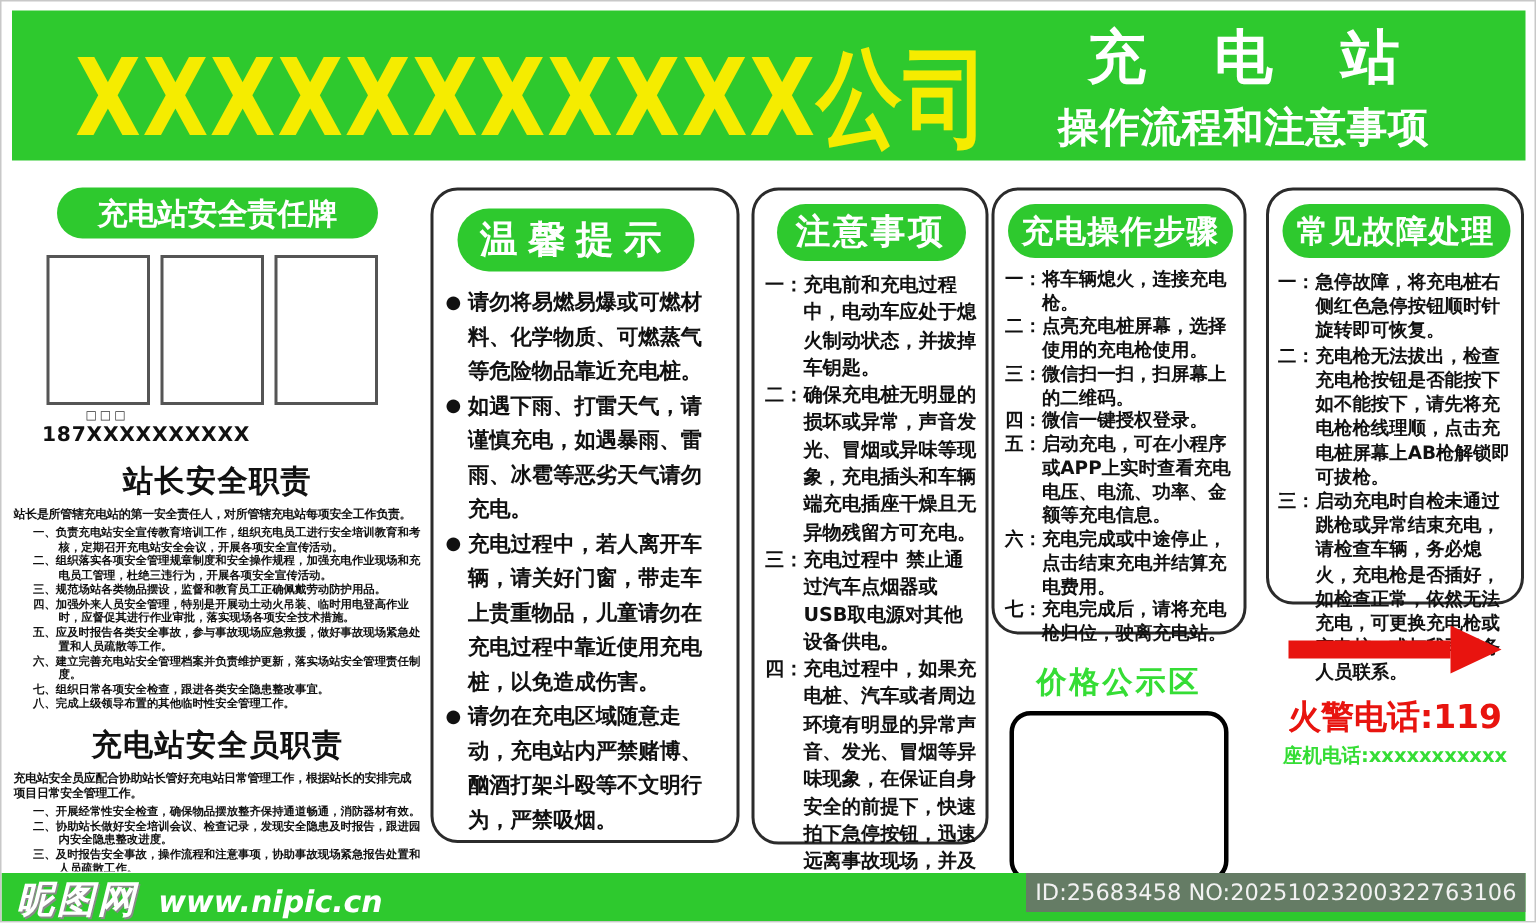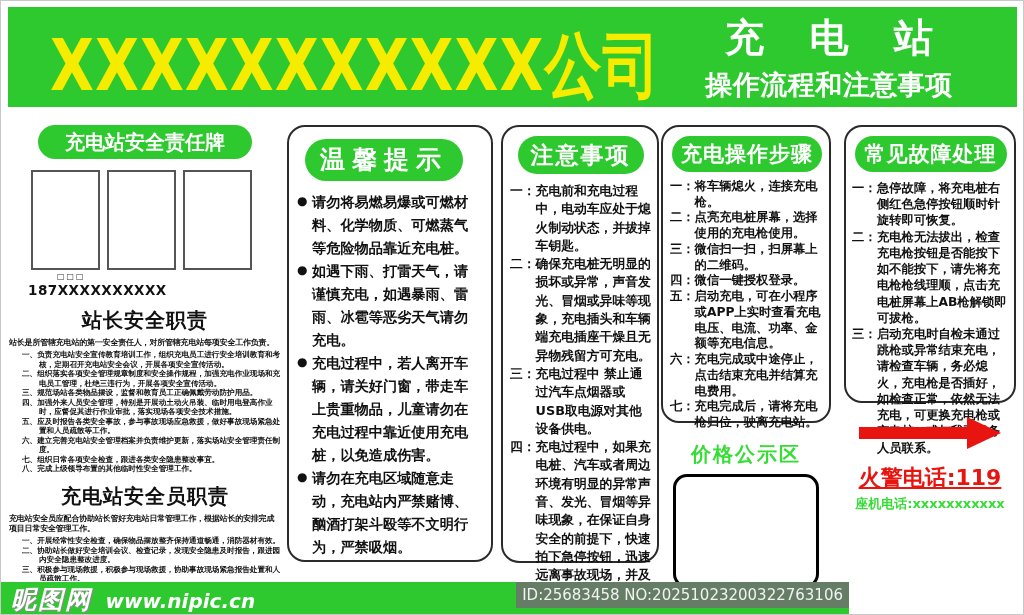--- a/index.html
+++ b/index.html
@@ -57,25 +57,25 @@
   .p5-list{margin-top:8px;}
   .p5-item{display:flex;font-size:12.3px;font-weight:800;line-height:1.32;}
   .p5-item .num{flex:0 0 25px;}
   .exit-title{margin-top:20px;text-align:center;font-size:30px;font-weight:900;
               color:#e8140f;letter-spacing:4px;}
   .arrow{margin:14px auto 0 auto;width:150px;height:32px;position:relative;}
   .arrow-shaft{position:absolute;left:4px;top:10px;width:108px;height:12px;background:#e8140f;}
   .arrow-head{position:absolute;left:112px;top:0;width:0;height:0;
               border-top:16px solid transparent;border-bottom:16px solid transparent;
               border-left:34px solid #e8140f;}
-  .fire-phone{margin-top:14px;text-align:center;font-size:22px;font-weight:900;color:#e8140f;text-decoration:underline;}
+  .fire-phone{margin-top:14px;text-align:center;font-size:22px;font-weight:900;color:#e8140f;}
   .contact-phone{margin-top:10px;text-align:center;font-size:13px;font-weight:900;color:#35dd35;}
   .landline-phone{margin-top:2px;text-align:center;font-size:13px;font-weight:900;color:#35dd35;}
   
-  .footer{position:absolute;left:0;bottom:0;width:848px;height:32px;background:#2ec92e;}
+  .footer{position:absolute;left:0;bottom:0;width:1016px;height:32px;background:#2ec92e;}
   .wm{position:absolute;left:10px;top:1px;color:#fff;font-style:italic;font-weight:900;white-space:nowrap;}
   .wm-logo{font-size:25px;letter-spacing:2px;text-shadow:1px 1px 0 #8a8a8a;}
   .wm-url{font-size:20px;margin-left:8px;}
   .id-box{position:absolute;right:0;top:0;height:26px;line-height:26px;background:rgba(110,110,110,0.85);
           color:#f2f2f2;font-size:15px;padding:0 6px;}
 </style>
 </head>
 <body>
 
 <div class="page">
@@ -109,21 +109,21 @@
       <div class="p1-item">六、建立完善充电站安全管理档案并负责维护更新，落实场站安全管理责任制度。</div>
       <div class="p1-item">七、组织日常各项安全检查，跟进各类安全隐患整改事宜。</div>
       <div class="p1-item">八、完成上级领导布置的其他临时性安全管理工作。</div>
     </div>
 
     <h2>充电站安全员职责</h2>
     <div class="p1-intro">充电站安全员应配合协助站长管好充电站日常管理工作，根据站长的安排完成项目日常安全管理工作。</div>
     <div class="p1-list">
       <div class="p1-item">一、开展经常性安全检查，确保物品摆放整齐保持通道畅通，消防器材有效。</div>
       <div class="p1-item">二、协助站长做好安全培训会议、检查记录，发现安全隐患及时报告，跟进园内安全隐患整改进度。</div>
-      <div class="p1-item">三、积极参与现场救援，积极参与现场救援，协助事故现场紧急报告处置和人员疏散工作。</div>
+      <div class="p1-item">三、及时报告安全事故，操作流程和注意事项，协助事故现场紧急报告处置和人员疏散工作。</div>
 
     </div>
   </div>
 
   <div class="panel col2">
     <div class="pill pill2">温馨提示</div>
     <div class="p2-list">
       <div class="p2-item">
         <span class="p2-bullet">●</span>
         <span>请勿将易燃易爆或可燃材料、化学物质、可燃蒸气等危险物品靠近充电桩。</span>

